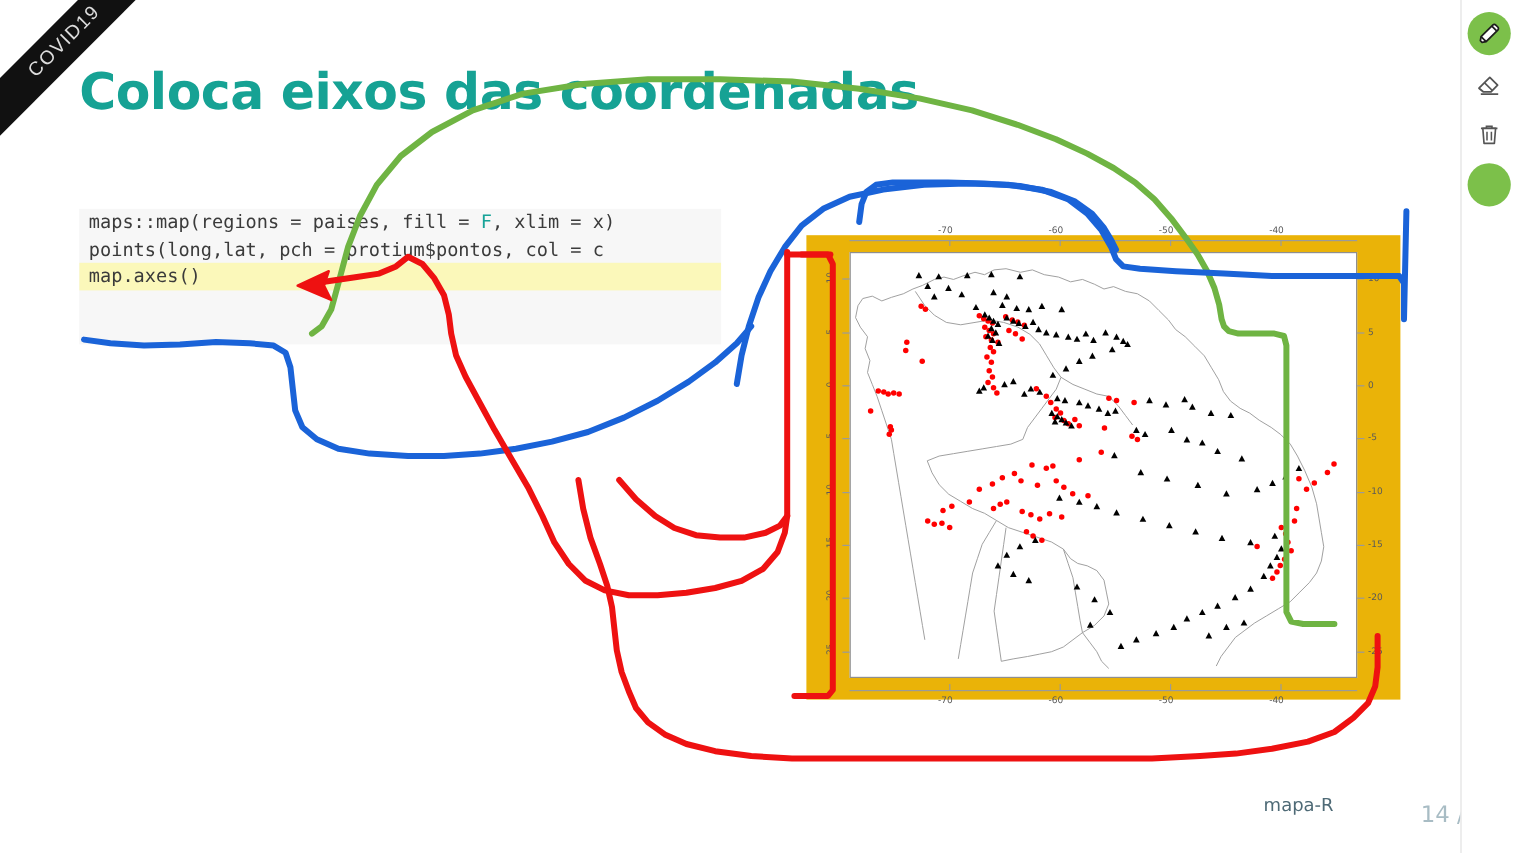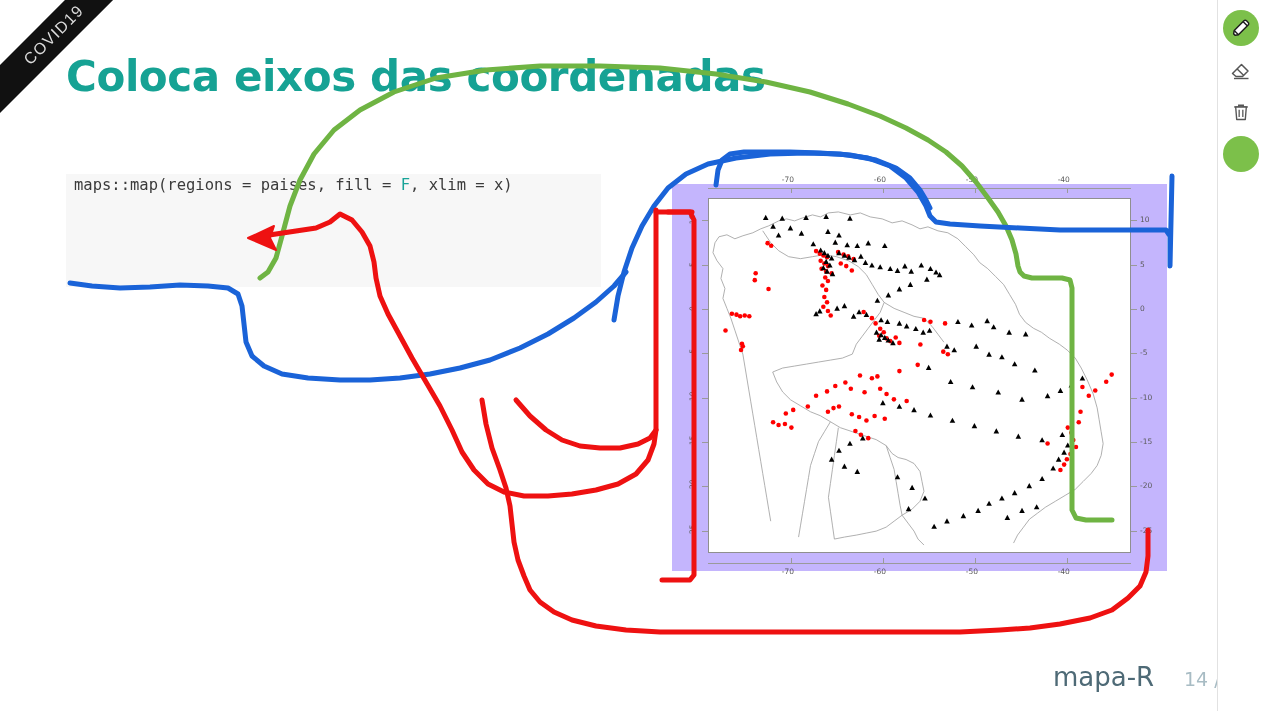--- a/index.html
+++ b/index.html
@@ -37,43 +37,43 @@
     font-family:"DejaVu Sans Mono", monospace;
     font-size:15.5px;line-height:22.5px;color:#3b3b3b;
   }
   .code-line{white-space:pre;padding-left:8px;height:22.5px;}
   .code-line.hl{background:#fbf8ba;}
   .num{color:#17a398;}
   .const{color:#17a398;}
 
   
   .plot{
-    position:absolute;left:672px;top:184px;width:495px;height:387px;
-    background:#c4b5fd;
+    position:absolute;left:672px;top:196px;width:495px;height:387px;
+    background:#eab308;
   }
   .plot-frame{
     position:absolute;left:36px;top:14px;right:36px;bottom:18px;
     border:1px solid #8f8f8f;background:#fff;
   }
   .axis-line{position:absolute;background:#9a9a9a;}
   .tick{position:absolute;background:#9a9a9a;}
   .tl{
     position:absolute;font-family:"DejaVu Sans", sans-serif;
     font-size:7.5px;color:#5a5a5a;white-space:nowrap;
   }
   .tl-vert{transform-origin:center;transform:rotate(-90deg);}
   .map-svg{position:absolute;left:0;top:0;width:100%;height:100%;}
 
   
   .ink{position:absolute;left:0;top:0;width:1264px;height:711px;pointer-events:none;z-index:4;}
 
   
   .deckname{
     position:absolute;left:1053px;top:662px;
-    font-size:26px;color:#4e6a76;
+    font-size:15px;color:#4e6a76;
     font-family:"DejaVu Sans", sans-serif;
   }
   .pagenum{
     position:absolute;left:1184px;top:668px;
     font-size:19px;color:#a8bcc4;
     font-family:"DejaVu Sans", sans-serif;
   }
 
   
   .toolbar{position:absolute;right:0;top:0;width:46px;height:711px;
@@ -92,20 +92,22 @@
   <div class="ribbon-wrap">
     <div class="ribbon">
       <span>COVID19</span>
     </div>
   </div>
 
   <div class="title">Coloca eixos das coordenadas</div>
 
   <div class="codeblock">
     <div class="code-line"><span style="color:#3b3b3b;">maps::map(regions = paises, fill = </span><span class="const">F</span><span>, xlim = x</span><span style="color:#3b3b3b;">)</span></div>
+    <div class="code-line"><span>points(long,lat, pch = protium$pontos, col = c</span></div>
+    <div class="code-line hl"><span>map.axes()</span></div>
   </div>
 
   <div class="plot">
     <div class="plot-frame">
       <svg class="map-svg" viewBox="0 0 423 355" preserveAspectRatio="none">
         <g fill="none" stroke="#9b9b9b" stroke-width="0.8">
 
           <path d="M6,44 L10,38 L18,36 L26,40 L34,37 L44,34 L52,30 L60,27 L70,22 L78,20 L86,22
                    L94,19 L104,16 L112,18 L120,14 L130,13 L142,16 L152,14 L162,18 L174,20
                    L184,24 L194,22 L204,26 L212,30 L220,28 L230,32 L240,34"></path>

